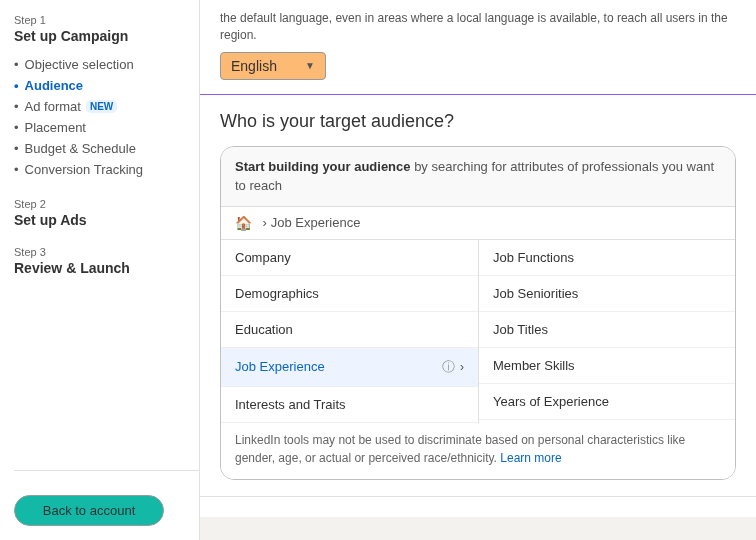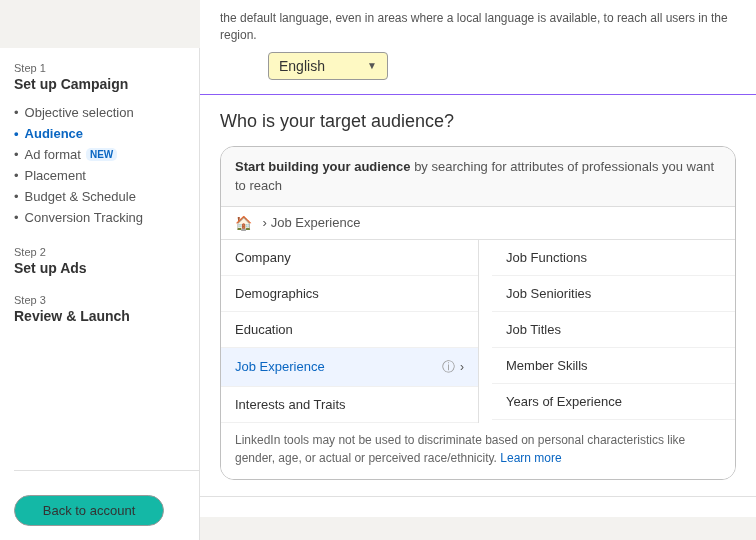--- a/index.html
+++ b/index.html
@@ -8,21 +8,20 @@
     
     .sidebar {
       width: 200px;
       min-width: 200px;
       background: #fff;
       border-right: 1px solid #e0e0e0;
       padding: 14px 0 14px 14px;
       display: flex;
       flex-direction: column;
       justify-content: space-between;
-      margin-top: 48px;
     }
     .sidebar-top {}
     .step-label { font-size: 11px; color: #666; margin-bottom: 2px; }
     .step-title { font-size: 14px; font-weight: 700; color: #333; margin-bottom: 10px; }
     .nav-item { display: flex; align-items: center; padding: 3px 0; font-size: 13px; color: #555; cursor: pointer; }
     .nav-item::before { content: '•'; margin-right: 6px; color: #555; }
     .nav-item.active { color: #0a66c2; font-weight: 600; }
     .nav-item.active::before { content: '•'; color: #0a66c2; }
     .new-badge { background: #e7f3ff; color: #0a66c2; font-size: 10px; font-weight: 700; border-radius: 5px; padding: 1px 4px; margin-left: 5px; }
     .step-section { margin-top: 18px; }
@@ -59,26 +58,25 @@
       background: #fff;
       border-bottom: 1px solid #8b5cf6;
     }
     .lang-note { font-size: 12px; color: #555; margin-bottom: 8px; line-height: 1.4; }
     .lang-select {
       display: flex;
       align-items: center;
       border: 1px solid #999;
       border-radius: 4px;
       padding: 5px 10px;
-      width: 120px;
-      cursor: pointer;
-      background: #fef9c3;
+      width: 106px;
+      cursor: pointer;
+      background: #fdba74;
       font-size: 14px;
       justify-content: space-between;
-      margin-left: 48px;
     }
     .chevron-down { font-size: 10px; color: #555; }
 
     
     .section { padding: 16px 20px; background: #fff; }
     .section-title { font-size: 18px; font-weight: 400; margin-bottom: 14px; color: #333; }
 
     
     .audience-card {
       border: 1px solid #c0c0c0;
@@ -256,21 +254,21 @@
               </div>
             </div>
             <div class="cat-item">
               <span>Interests and Traits</span>
             </div>
           </div>
 
           <div style="position:relative;">
             <div class="divider-vert" style="position:absolute;left:0;top:0;bottom:0;"></div>
 
-            <div class="cat-col" style="padding-left:14px;text-align:right;">
+            <div class="cat-col" style="padding-left:1px;text-align:right;">
               <div class="cat-item">
                 <span>Job Functions</span>
               </div>
               <div class="cat-item">
                 <span>Job Seniorities</span>
               </div>
               <div class="cat-item">
                 <span>Job Titles</span>
               </div>
               <div class="cat-item">

